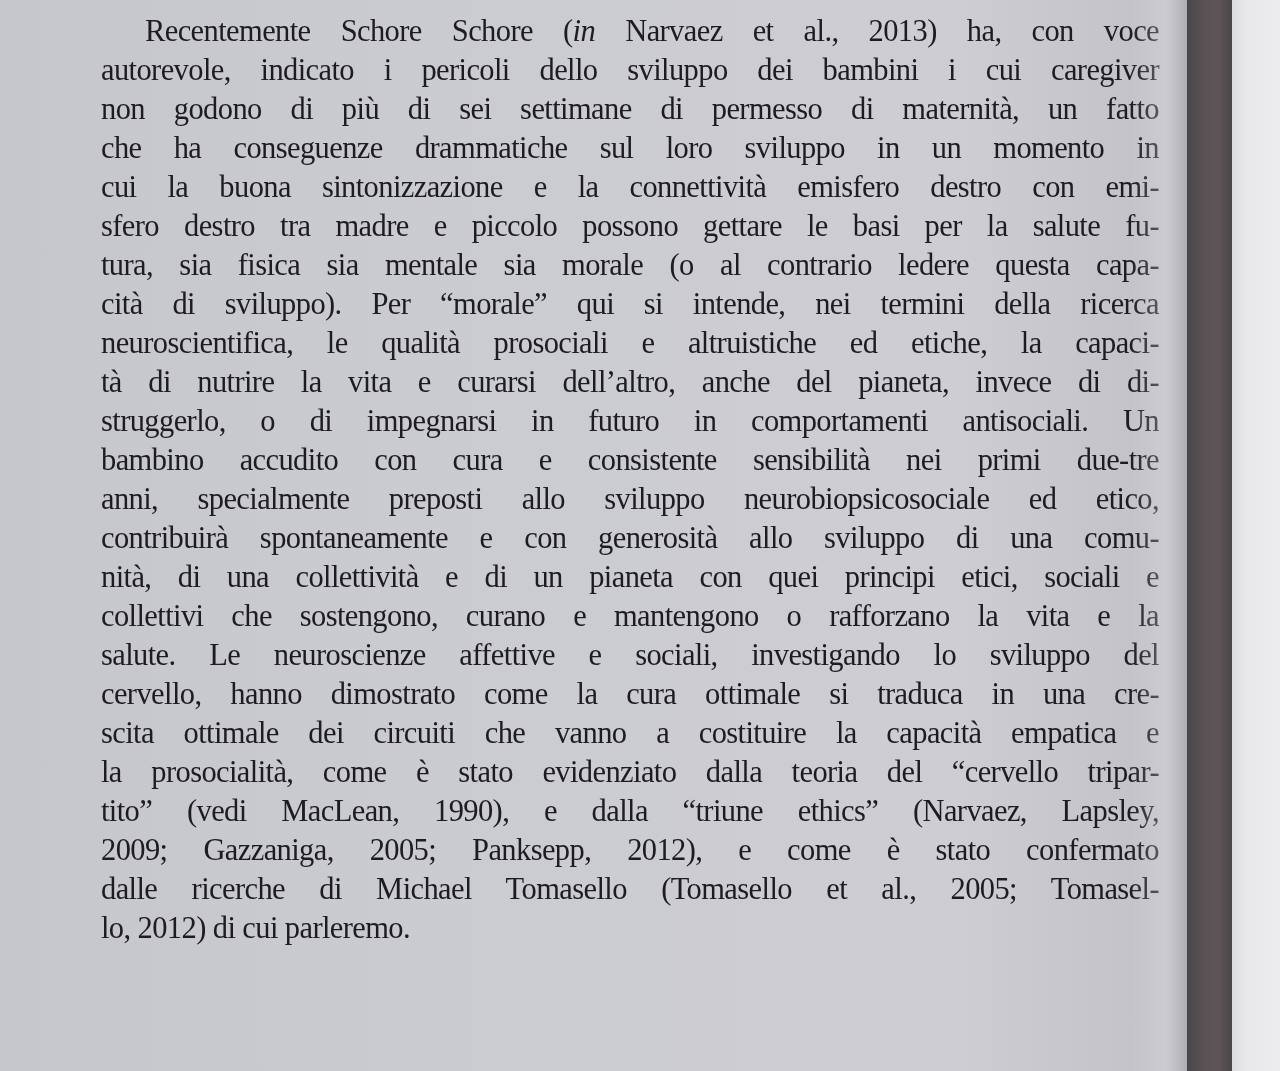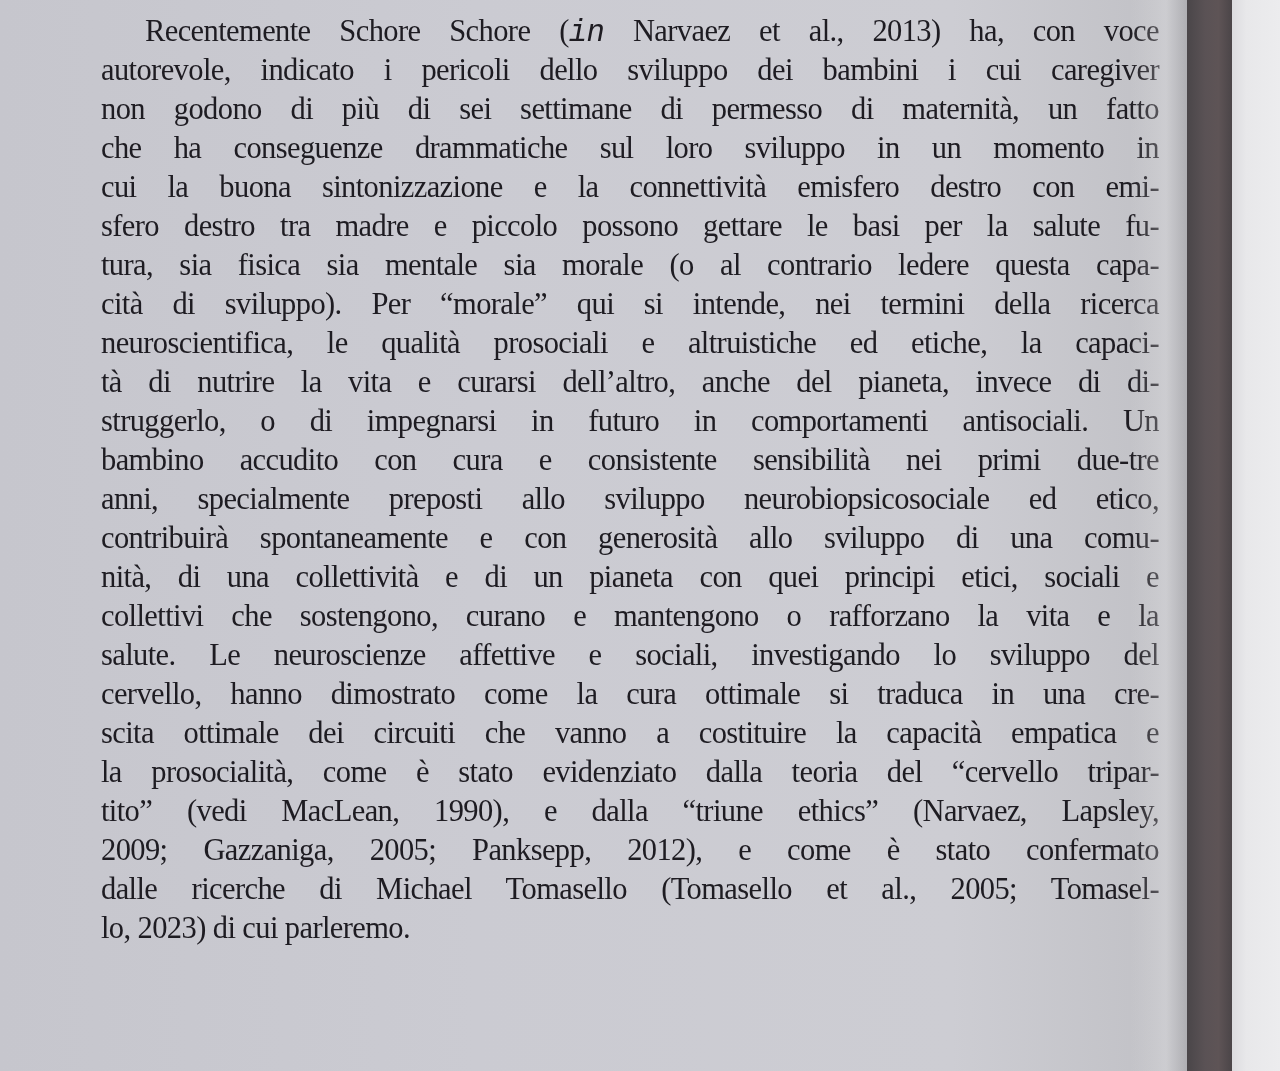--- a/index.html
+++ b/index.html
@@ -65,21 +65,20 @@
       text-align-last: justify;
     }
     .line.first {
       padding-left: 44px;
     }
     .line.last {
       text-align-last: left;
     }
     .it {
       font-style: italic;
-      font-family: Liberation Mono, monospace;
     }
   </style>
 </head>
 <body>
 
 <div class="page">
   <div class="text-block">
     <span class="line first"><span>Recentemente Schore Schore (</span><span class="it">in</span><span> Narvaez et al., 2013) ha, con voce</span></span>
     <span class="line">autorevole, indicato i pericoli dello sviluppo dei bambini i cui caregiver</span>
     <span class="line">non godono di più di sei settimane di permesso di maternità, un fatto</span>
@@ -96,18 +95,18 @@
     <span class="line">contribuirà spontaneamente e con generosità allo sviluppo di una comu-</span>
     <span class="line">nità, di una collettività e di un pianeta con quei principi etici, sociali e</span>
     <span class="line">collettivi che sostengono, curano e mantengono o rafforzano la vita e la</span>
     <span class="line">salute. Le neuroscienze affettive e sociali, investigando lo sviluppo del</span>
     <span class="line">cervello, hanno dimostrato come la cura ottimale si traduca in una cre-</span>
     <span class="line">scita ottimale dei circuiti che vanno a costituire la capacità empatica e</span>
     <span class="line">la prosocialità, come è stato evidenziato dalla teoria del “cervello tripar-</span>
     <span class="line">tito” (vedi MacLean, 1990), e dalla “triune ethics” (Narvaez, Lapsley,</span>
     <span class="line">2009; Gazzaniga, 2005; Panksepp, 2012), e come è stato confermato</span>
     <span class="line">dalle ricerche di Michael Tomasello (Tomasello et al., 2005; Tomasel-</span>
-    <span class="line last">lo, 2023) di cui parleremo.</span>
+    <span class="line last">lo, 2012) di cui parleremo.</span>
   </div>
 </div>
 
 <div class="spine"></div>
 <div class="next-page"></div>
 
 </body></html>

